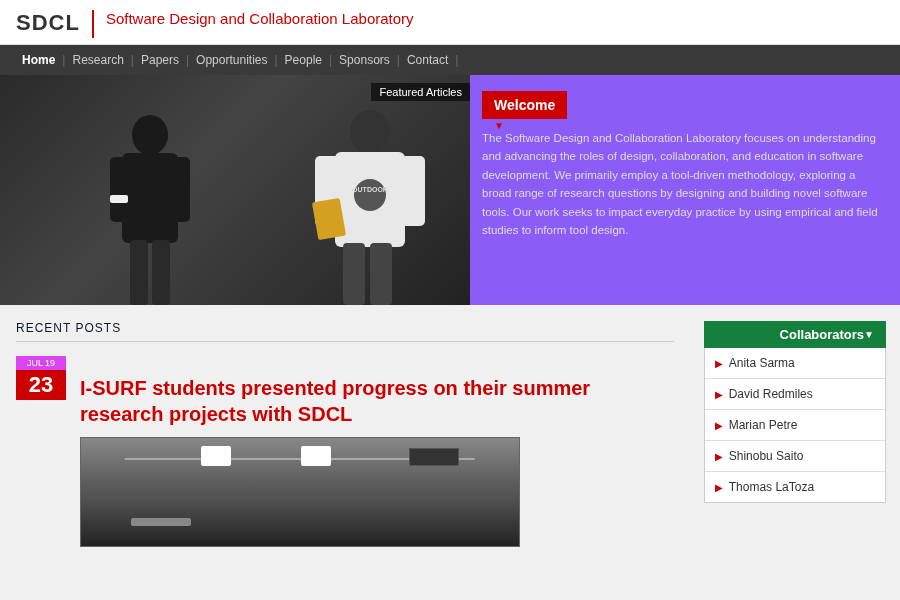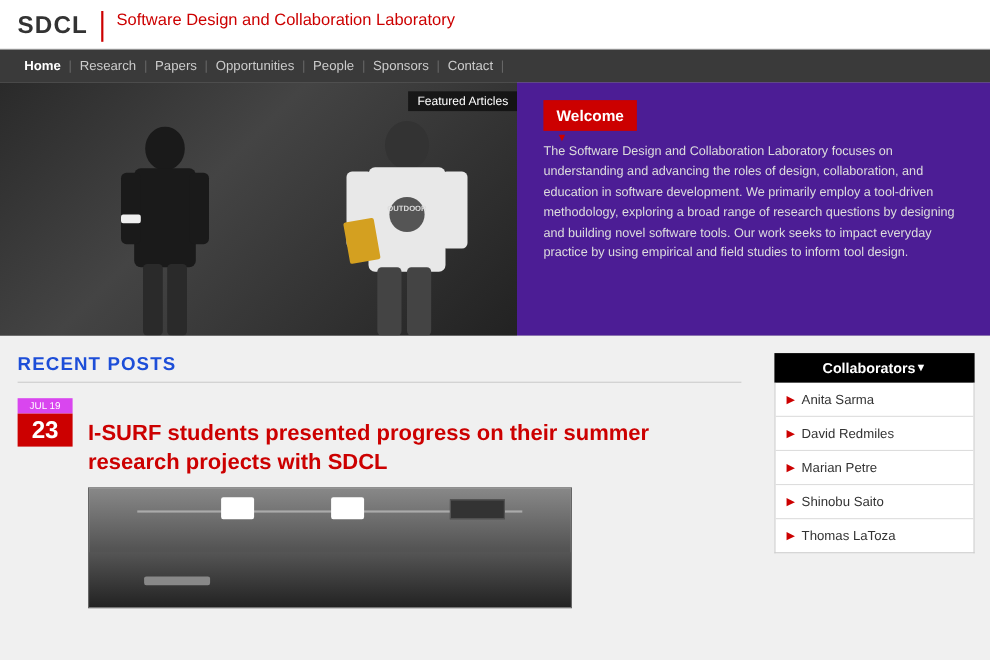--- a/index.html
+++ b/index.html
@@ -18,49 +18,49 @@
     .nav-sep { color: #666; margin: 0 1px; font-size: 12px; }
 
     
     #hero { display: flex; background: #555; height: 230px; }
     #hero-image { flex: 0 0 470px; overflow: hidden; position: relative; background: #333; }
     #hero-image-placeholder { width: 100%; height: 100%; background: linear-gradient(135deg, #2a2a2a 0%, #444 40%, #333 70%, #222 100%); position: relative; display: flex; align-items: center; justify-content: center; }
     .whiteboard { position: absolute; left: 10px; top: 30px; width: 200px; height: 140px; background: #c8c8c8; border: 2px solid #aaa; }
     .wb-text { position: absolute; top: 8px; left: 8px; font-size: 10px; color: #555; line-height: 1.4; }
     .featured-label { position: absolute; top: 8px; right: 0; background: rgba(0,0,0,0.6); color: #fff; font-size: 11px; padding: 3px 8px; }
 
-    #hero-welcome { flex: 1; background: #4c1d95; padding: 16px 24px; }
+    #hero-welcome { flex: 1; background: #8b5cf6; padding: 16px 12px; }
     .welcome-title { background: #cc0000; color: #fff; font-size: 14px; font-weight: bold; padding: 6px 12px; margin-bottom: 10px; display: inline-block; position: relative; }
     .welcome-title::after { content: '▼'; position: absolute; bottom: -12px; left: 12px; color: #cc0000; font-size: 10px; }
     .welcome-text { color: #ddd; font-size: 11.5px; line-height: 1.6; }
 
     
     #main { display: flex; padding: 0; background: #f0f0f0; }
 
     
     #recent-posts { flex: 1; padding: 16px; }
-    .section-title { font-size: 17px; font-weight: bold; color: #1d4ed8; letter-spacing: 1px; text-transform: uppercase; border-bottom: 1px solid #ccc; padding-bottom: 6px; margin-bottom: 14px; }
+    .section-title { font-size: 12px; font-weight: normal; color: #0f172a; letter-spacing: 1px; text-transform: uppercase; border-bottom: 1px solid #ccc; padding-bottom: 6px; margin-bottom: 14px; }
 
     .post-item { display: flex; gap: 14px; align-items: flex-start; }
     .post-date { flex: 0 0 50px; text-align: center; }
     .post-date-month { background: #d946ef; color: #fff; font-size: 9px; text-transform: uppercase; padding: 2px 4px; text-align: center; }
     .post-date-day { background: #cc0000; color: #fff; font-size: 22px; font-weight: bold; padding: 2px 0; text-align: center; line-height: 1.2; }
     .post-content { flex: 1; margin-top: 19px; }
     .post-title { color: #cc0000; font-size: 20px; font-weight: bold; line-height: 1.3; margin-bottom: 10px; }
 
     .post-image { width: 440px; height: 110px; background: linear-gradient(180deg, #888 0%, #555 50%, #333 100%); border: 1px solid #666; overflow: hidden; position: relative; }
     .ceiling-detail { position: absolute; top: 20px; left: 50%; transform: translateX(-50%); width: 80%; height: 2px; background: #aaa; }
     .light-fixture { position: absolute; top: 8px; width: 30px; height: 20px; background: #fff; border-radius: 2px; }
     .light1 { left: 120px; }
     .light2 { left: 220px; }
     .projector { position: absolute; top: 10px; right: 60px; width: 50px; height: 18px; background: #333; border: 1px solid #555; }
 
     
     #sidebar { flex: 0 0 210px; padding: 16px 14px; }
-    .collab-title { background: #000000; color: #fff; font-size: 13px; font-weight: bold; padding: 6px 12px; margin-bottom: 0; display: flex; align-items: center; justify-content: center; }
+    .collab-title { background: #15803d; color: #fff; font-size: 13px; font-weight: bold; padding: 6px 12px; margin-bottom: 0; display: flex; align-items: center; justify-content: flex-end; }
     .collab-title-arrow { color: #fff; font-size: 10px; }
     .collab-list { border: 1px solid #ccc; border-top: none; background: #fff; }
     .collab-item { padding: 8px 10px; border-bottom: 1px solid #ddd; display: flex; align-items: center; gap: 6px; color: #333; font-size: 12px; cursor: pointer; }
     .collab-item:last-child { border-bottom: none; }
     .collab-arrow { color: #cc0000; font-size: 10px; }
   </style>
 </head>
 <body>
 
 <div id="header">

